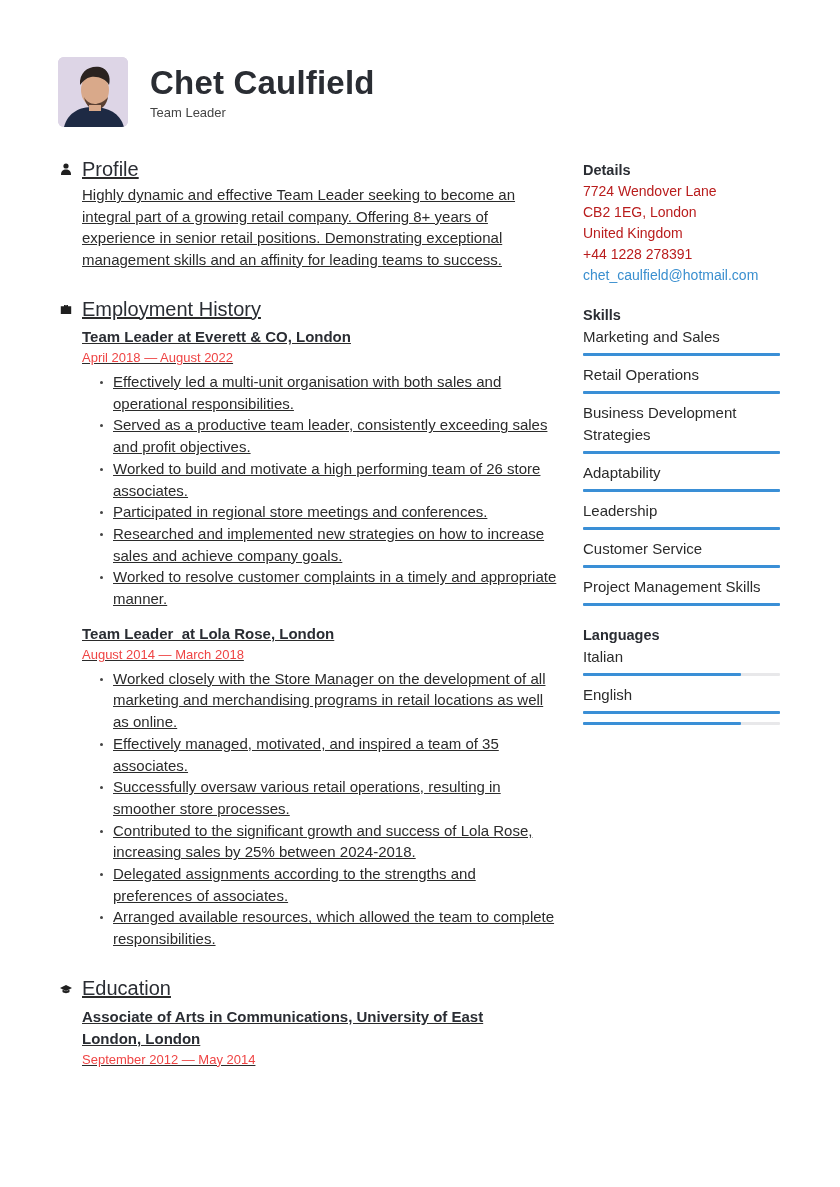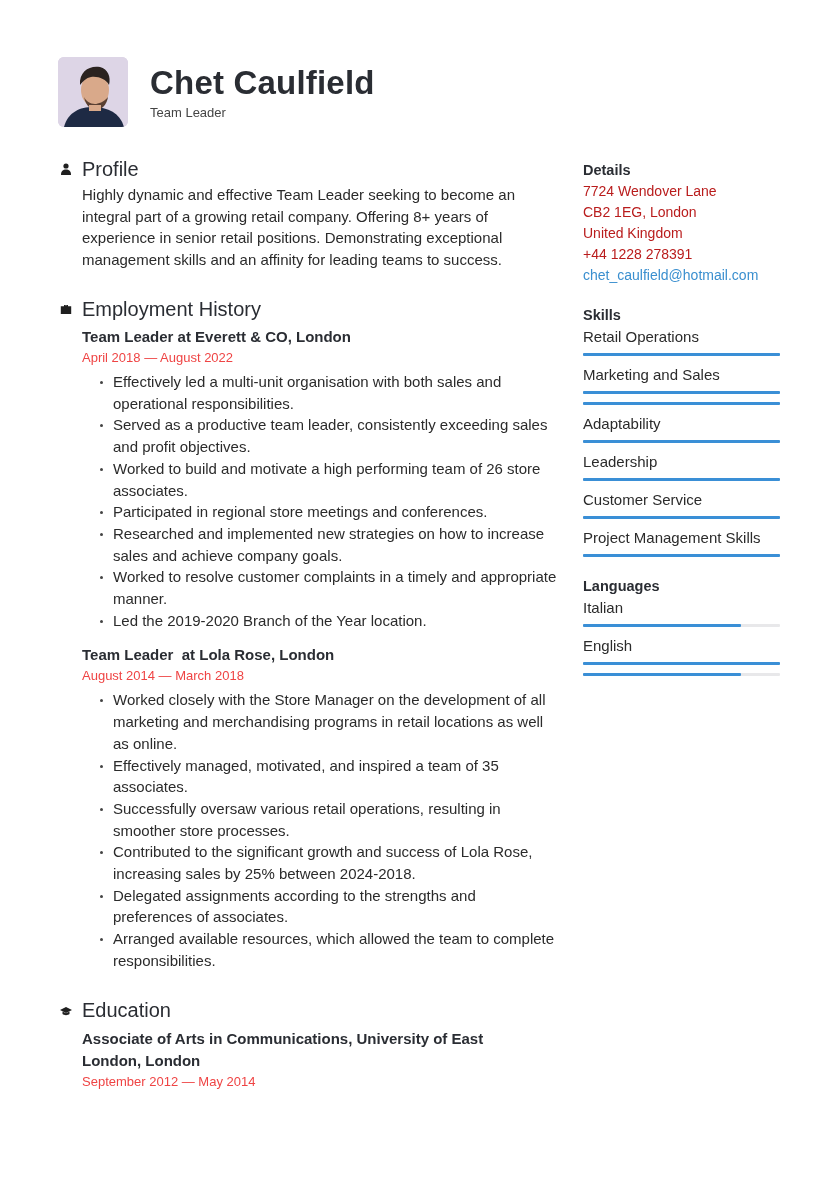--- a/index.html
+++ b/index.html
@@ -18,21 +18,21 @@
     width: 70px; height: 70px; border-radius: 6px; overflow: hidden;
     background: #d9d2e3; position: relative;
   }
   .avatar svg { width: 70px; height: 70px; display: block; }
   .name-block { margin-left: 22px; margin-top: 6px; }
   .name { font-size: 33px; font-weight: bold; color: #2a2d33; letter-spacing: 0.2px; line-height: 40px; }
   .jobtitle { font-size: 13px; color: #444; margin-top: 2px; }
 
   
   .left { position: absolute; left: 58px; top: 142px; width: 500px; }
-  .section { position: relative; }
+  .section { position: relative; text-decoration: underline; }
   .sec-head { display: flex; align-items: center; height: 26px; }
   .sec-icon { width: 24px; display: flex; align-items: center; justify-content: flex-start; padding-left: 2px; }
   .sec-icon svg { width: 12px; height: 12px; fill: #1f1f1f; }
   .sec-title { font-size: 20px; color: #2a2d33; font-weight: normal; }
   .sec-body { margin-left: 24px; }
   .para { font-size: 15px; line-height: 21.5px; color: #2b2b2b; margin-top: 2px; }
 
   .job { margin-top: 4px; }
   .job-title { font-size: 15px; font-weight: bold; color: #2a2d33; line-height: 22px; }
   .job-date { font-size: 13px; color: #ef4444; line-height: 18px; margin-top: 1px; }
@@ -104,21 +104,20 @@
         <div class="job">
           <div class="job-title">Team Leader at Everett &amp; CO, London</div>
           <div class="job-date">April 2018 — August 2022</div>
           <ul class="bullets">
             <li>Effectively led a multi-unit organisation with both sales and operational responsibilities.</li>
             <li>Served as a productive team leader, consistently exceeding sales and profit objectives.</li>
             <li>Worked to build and motivate a high performing team of 26 store associates.</li>
             <li>Participated in regional store meetings and conferences.</li>
             <li>Researched and implemented new strategies on how to increase sales and achieve company goals.</li>
             <li>Worked to resolve customer complaints in a timely and appropriate manner.</li>
-            <li>Led the 2019-2020 Branch of the Year location.</li>
           </ul>
         </div>
         <div class="job" style="margin-top:13px;">
           <div class="job-title" style="white-space:pre;">Team Leader  at Lola Rose, London</div>
           <div class="job-date">August 2014 — March 2018</div>
           <ul class="bullets">
             <li>Worked closely with the Store Manager on the development of all marketing and merchandising programs in retail locations as well as online.</li>
             <li>Effectively managed, motivated, and inspired a team of 35 associates.</li>
             <li>Successfully oversaw various retail operations, resulting in smoother store processes.</li>
             <li>Contributed to the significant growth and success of Lola Rose, increasing sales by 25% between 2024-2018.</li>
@@ -154,32 +153,33 @@
       <div class="r-line">7724 Wendover Lane</div>
       <div class="r-line">CB2 1EG, London</div>
       <div class="r-line">United Kingdom</div>
       <div class="r-line">+44 1228 278391</div>
       <a class="r-link">chet_caulfield@hotmail.com</a>
     </div>
 
     <div style="margin-top:19px;">
       <div class="r-head">Skills</div>
       <div class="skill">
+        <div class="skill-name">Marketing and Sales</div>
+        <div class="bar">
+            <div class="bar-fill" style="width:100%"></div>
+          </div>
+      </div>
+      <div class="skill">
         <div class="skill-name">Retail Operations</div>
         <div class="bar">
             <div class="bar-fill" style="width:100%"></div>
           </div>
       </div>
       <div class="skill">
-        <div class="skill-name">Marketing and Sales</div>
-        <div class="bar">
-            <div class="bar-fill" style="width:100%"></div>
-          </div>
-      </div>
-      <div class="skill">
+        <div class="skill-name" style="width:170px;">Business Development Strategies</div>
         <div class="bar">
             <div class="bar-fill" style="width:100%"></div>
           </div>
       </div>
       <div class="skill">
         <div class="skill-name">Adaptability</div>
         <div class="bar">
             <div class="bar-fill" style="width:100%"></div>
           </div>
       </div>

